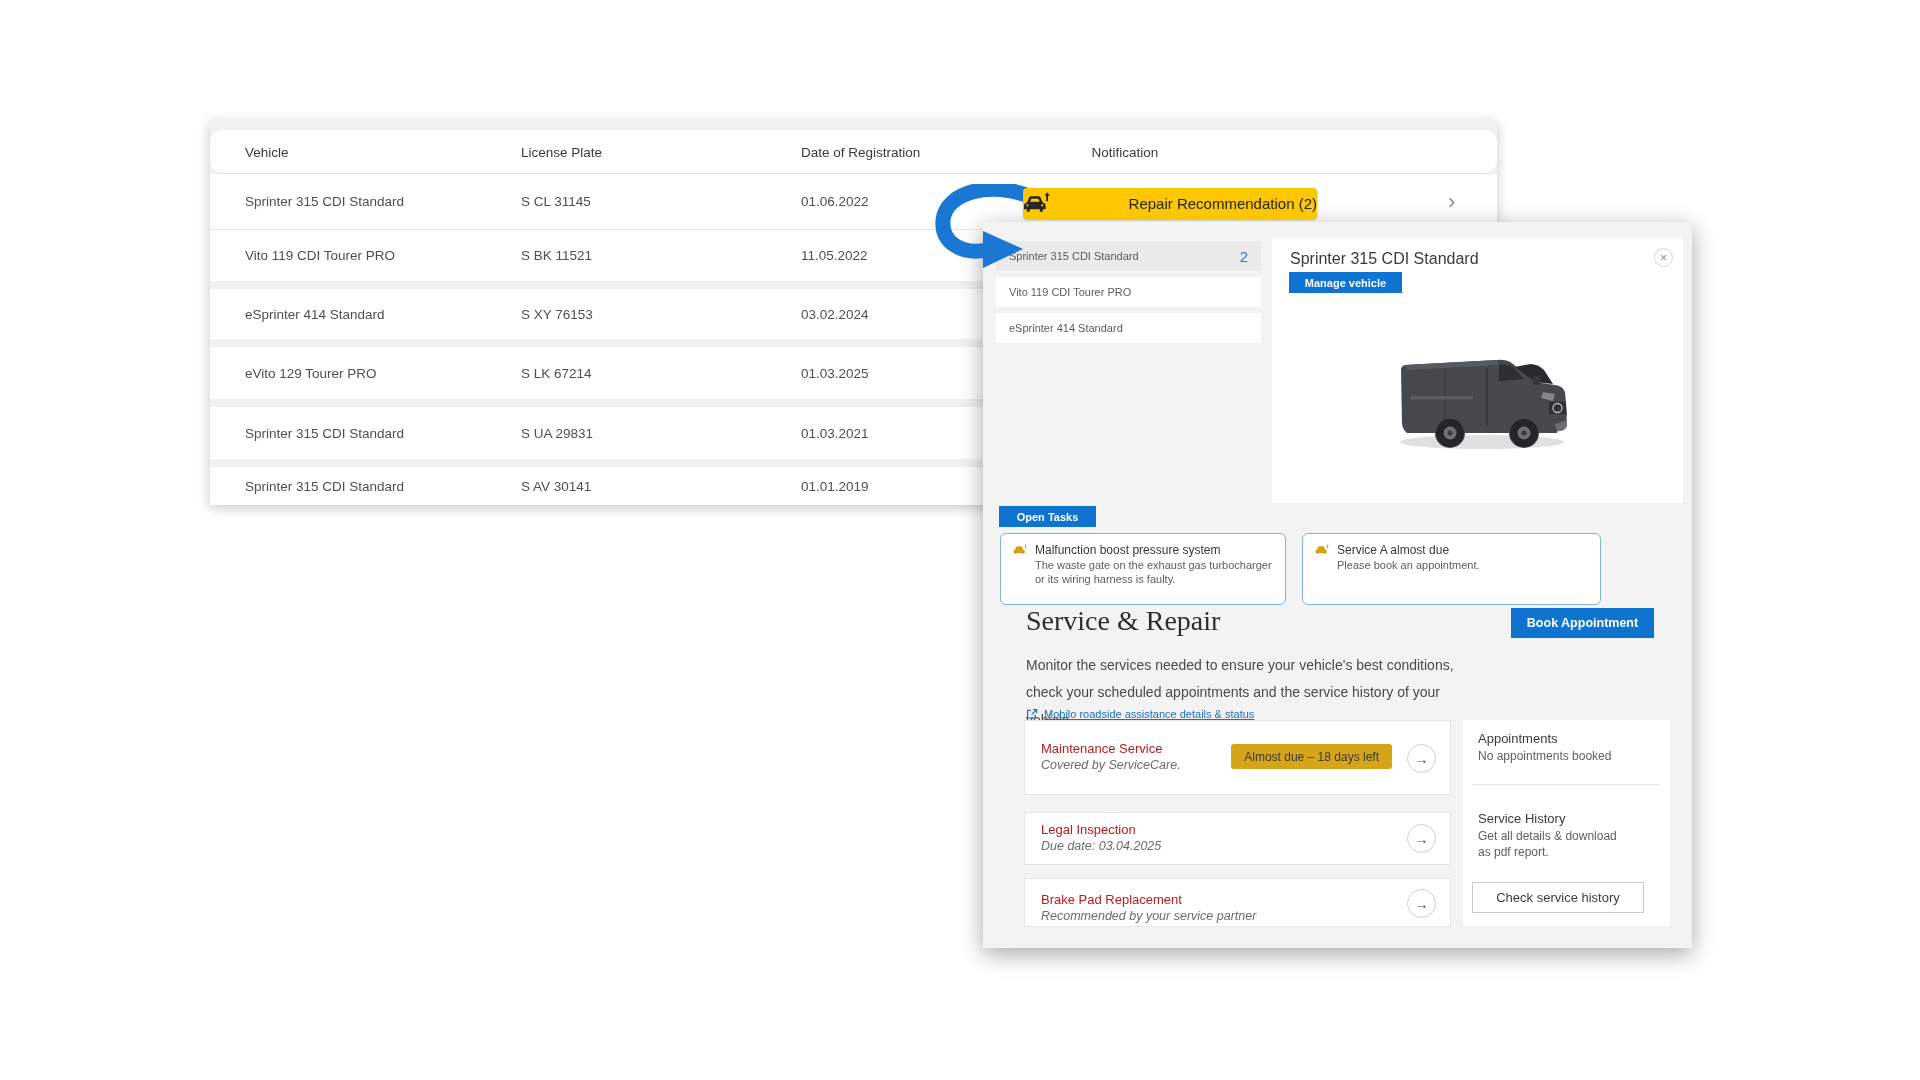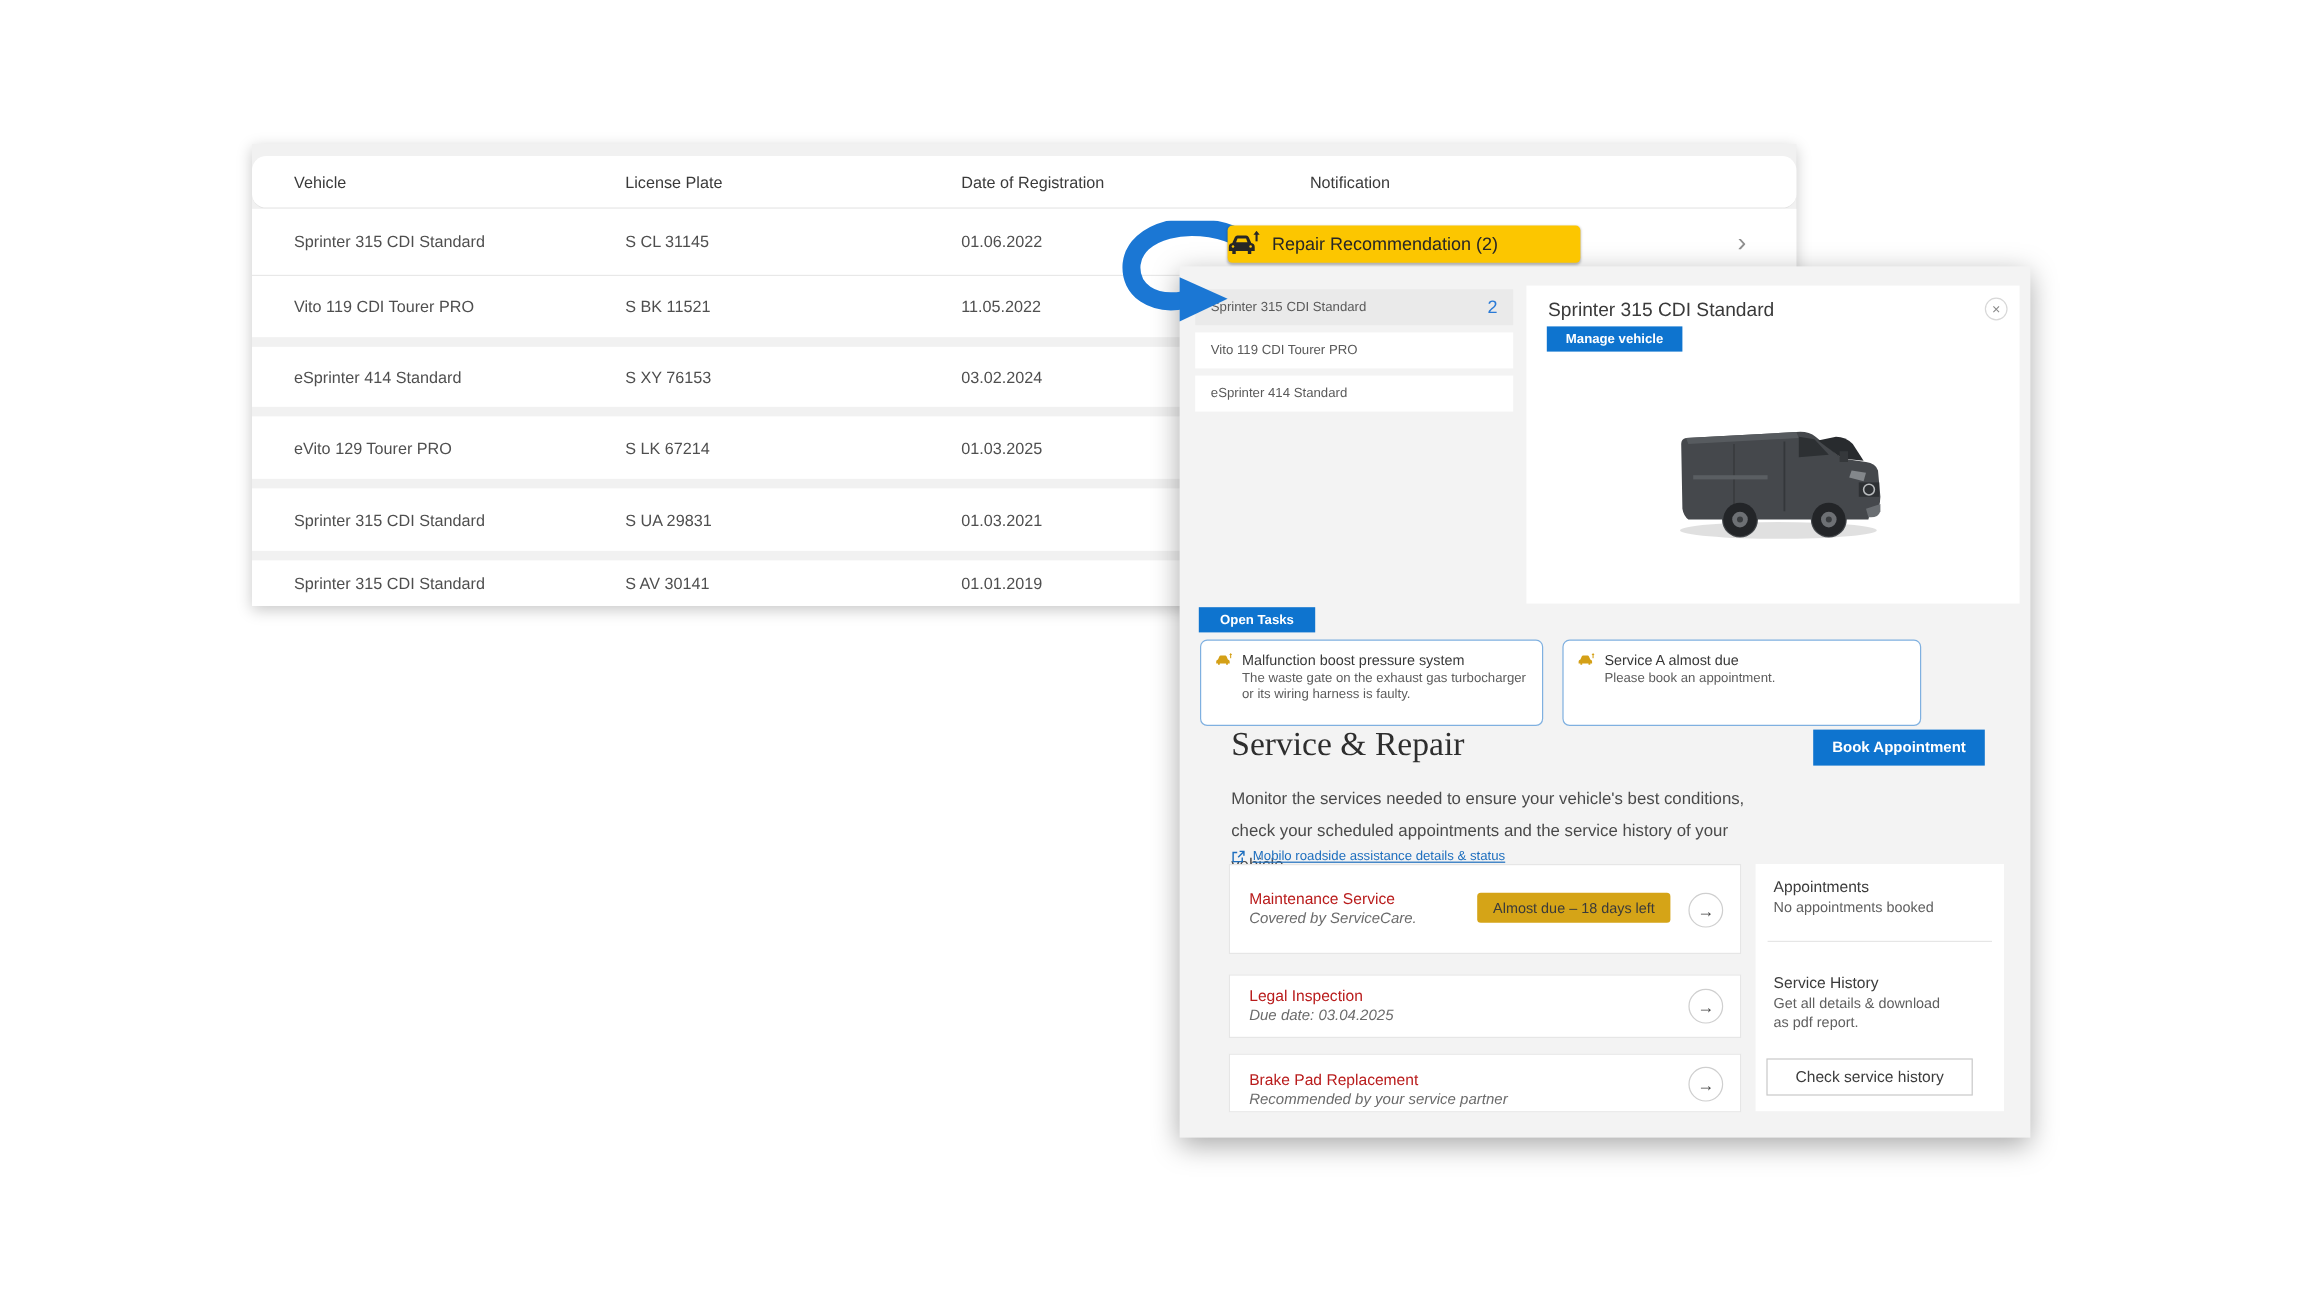--- a/index.html
+++ b/index.html
@@ -23,21 +23,21 @@
   .row-4 { top:287px; height:52px; }
   .row-5 { top:347px; height:38px; }
   .cell { position:absolute; top:0; bottom:0; display:flex; align-items:center;
     font-size:13.5px; color:#4f4f4f; }
   .c-vehicle { left:35px; } .c-plate { left:311px; } .c-date { left:591px; }
   .row-chevron { position:absolute; left:1238px; top:0; bottom:0; display:flex; align-items:center;
     font-size:22px; color:#8f8f8f; cursor:pointer; }
 
   
   .notif-badge { position:absolute; left:1023px; top:188px; width:294px; height:31px; z-index:15;
-    background:#fcc600; border-radius:4px; display:flex; align-items:center; justify-content:flex-start;
+    background:#fcc600; border-radius:4px; display:flex; align-items:center; justify-content:space-between;
     gap:10px; cursor:pointer; box-shadow:0 1px 2px rgba(0,0,0,.25); }
   .notif-badge span { font-size:15px; font-weight:500; color:#262626; white-space:nowrap; }
 
   
   .swoosh { position:absolute; left:933px; top:184px; width:102px; height:86px; z-index:10; pointer-events:none; }
 
   
   .panel { position:absolute; left:983px; top:222px; width:709px; height:726px;
     background:#f3f3f3; box-shadow:0 6px 22px rgba(0,0,0,.35); z-index:5; }
 

